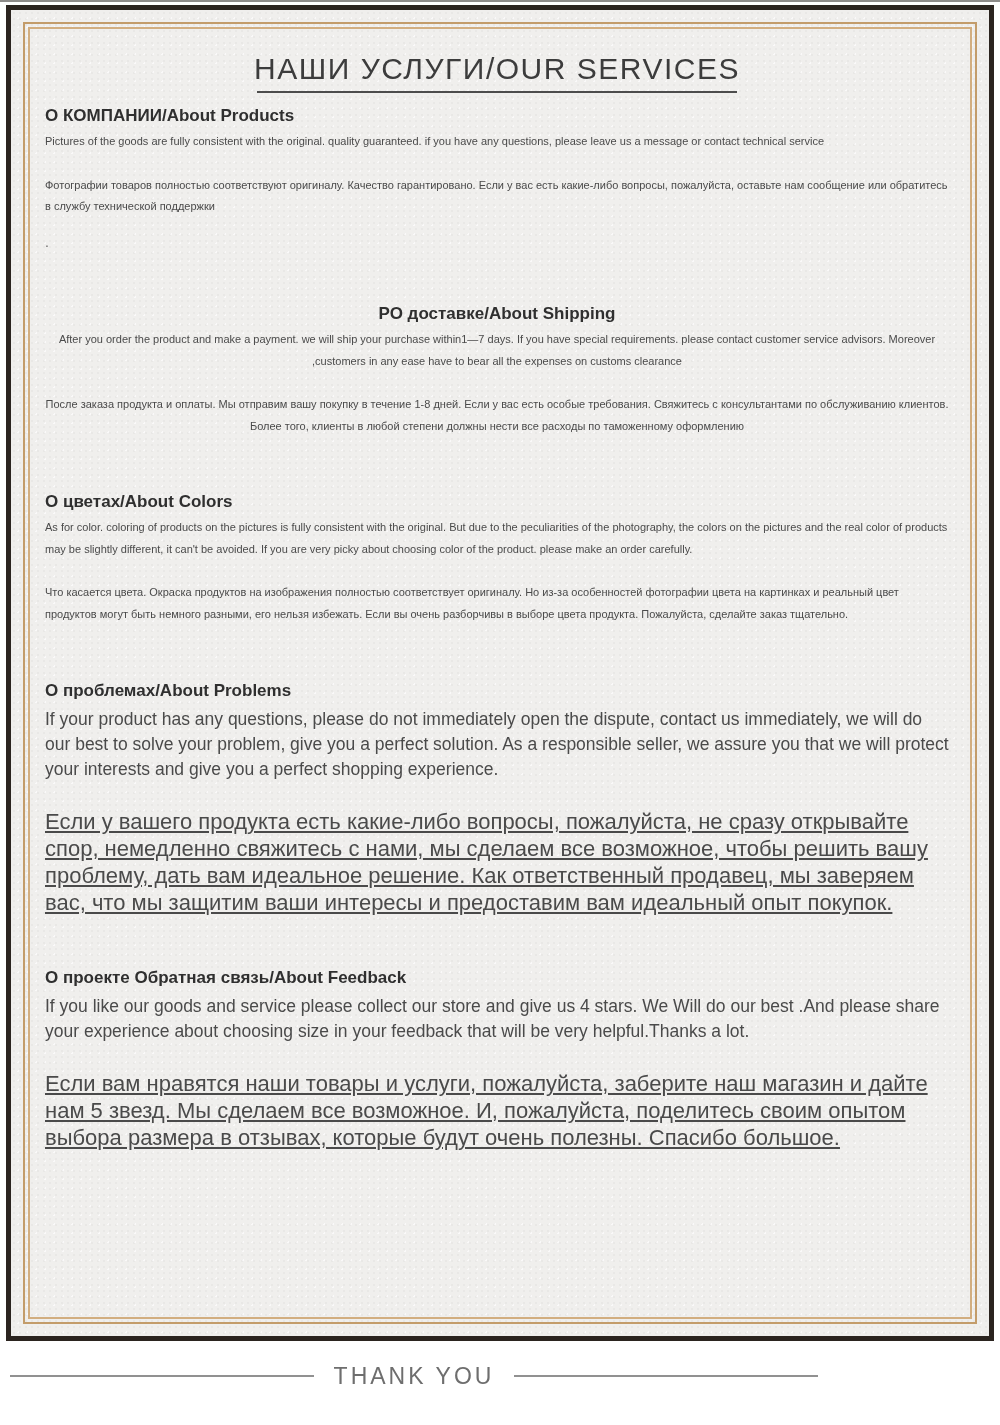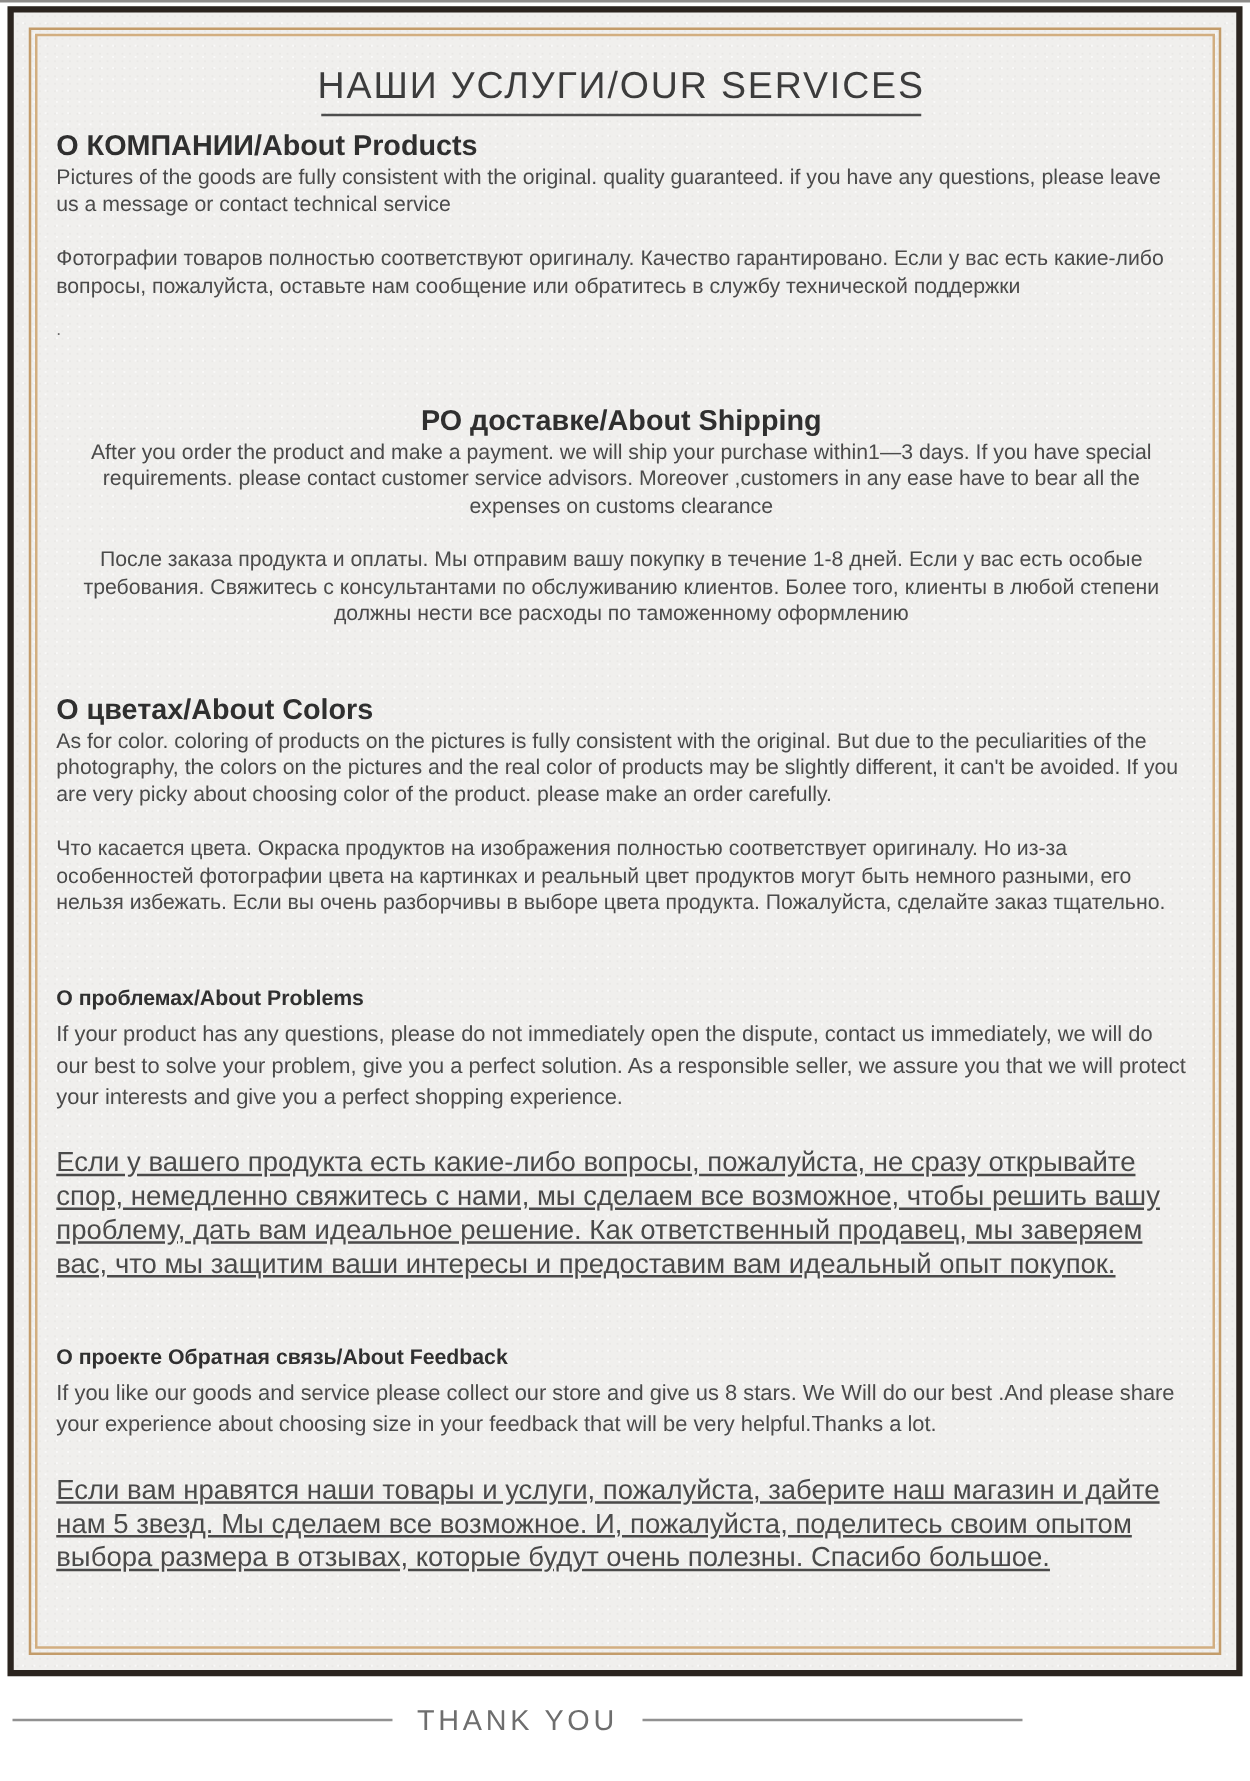--- a/index.html
+++ b/index.html
@@ -38,24 +38,24 @@
     display: inline-block;
     font-size: 30px; line-height: 34px;
     letter-spacing: 1.5px;
     color: #3c3c3c; font-weight: 400;
     white-space: nowrap;
   }
   .title-rule { width: 480px; height: 2px; background: #4d4d4d; margin: 5px auto 0; }
 
   section h2 {
     margin: 0 0 4px 0;
-    font-size: 23px; line-height: 22px;
+    font-size: 17px; line-height: 22px;
     font-weight: 700; color: #2f2f2f;
   }
-  section p { margin: 0; font-size: 17px; line-height: 21.5px; color: #4a4a4a; }
+  section p { margin: 0; font-size: 11px; line-height: 21.5px; color: #4a4a4a; }
   section p.ru { margin-top: 22px; }
   p.stray { margin-top: 14px; font-size: 14px; color: #6a6a6a; }
 
   .sec1 { margin-top: 12px; }
   .sec2 { margin-top: 50px; text-align: center; }
   .sec3 { margin-top: 54px; }
   .sec4 { margin-top: 54px; }
   .sec5 { margin-top: 50px; }
 
   .lg h2 { font-size: 17px; line-height: 24px; }
@@ -93,39 +93,39 @@
 
     <section class="sec1">
       <h2>О КОМПАНИИ/About Products</h2>
       <p class="en">Pictures of the goods are fully consistent with the original. quality guaranteed. if you have any questions, please leave us a message or contact technical service</p>
       <p class="ru">Фотографии товаров полностью соответствуют оригиналу. Качество гарантировано. Если у вас есть какие-либо вопросы, пожалуйста, оставьте нам сообщение или обратитесь в службу технической поддержки</p>
       <p class="stray">.</p>
     </section>
 
     <section class="sec2">
       <h2>РО доставке/About Shipping</h2>
-      <p class="en">After you order the product and make a payment. we will ship your purchase within1—3 days. If you have special requirements. please contact customer service advisors. Moreover ,customers in any ease have to bear all the expenses on customs clearance</p>
+      <p class="en">After you order the product and make a payment. we will ship your purchase within1—7 days. If you have special requirements. please contact customer service advisors. Moreover ,customers in any ease have to bear all the expenses on customs clearance</p>
       <p class="ru">После заказа продукта и оплаты. Мы отправим вашу покупку в течение 1-8 дней. Если у вас есть особые требования. Свяжитесь с консультантами по обслуживанию клиентов. Более того, клиенты в любой степени должны нести все расходы по таможенному оформлению</p>
     </section>
 
     <section class="sec3">
       <h2>О цветах/About Colors</h2>
       <p class="en">As for color. coloring of products on the pictures is fully consistent with the original. But due to the peculiarities of the photography, the colors on the pictures and the real color of products may be slightly different, it can't be avoided. If you are very picky about choosing color of the product. please make an order carefully.</p>
       <p class="ru">Что касается цвета. Окраска продуктов на изображения полностью соответствует оригиналу. Но из-за особенностей фотографии цвета на картинках и реальный цвет продуктов могут быть немного разными, его нельзя избежать. Если вы очень разборчивы в выборе цвета продукта. Пожалуйста, сделайте заказ тщательно.</p>
     </section>
 
     <section class="sec4 lg">
       <h2>О проблемах/About Problems</h2>
       <p class="en">If your product has any questions, please do not immediately open the dispute, contact us immediately, we will do our best to solve your problem, give you a perfect solution. As a responsible seller, we assure you that we will protect your interests and give you a perfect shopping experience.</p>
       <p class="ru">Если у вашего продукта есть какие-либо вопросы, пожалуйста, не сразу открывайте спор, немедленно свяжитесь с нами, мы сделаем все возможное, чтобы решить вашу проблему, дать вам идеальное решение. Как ответственный продавец, мы заверяем вас, что мы защитим ваши интересы и предоставим вам идеальный опыт покупок.</p>
     </section>
 
     <section class="sec5 lg">
       <h2>О проекте Обратная связь/About Feedback</h2>
-      <p class="en">If you like our goods and service please collect our store and give us 8 stars. We Will do our best .And please share your experience about choosing size in your feedback that will be very helpful.Thanks a lot.</p>
+      <p class="en">If you like our goods and service please collect our store and give us 4 stars. We Will do our best .And please share your experience about choosing size in your feedback that will be very helpful.Thanks a lot.</p>
       <p class="ru">Если вам нравятся наши товары и услуги, пожалуйста, заберите наш магазин и дайте нам 5 звезд. Мы сделаем все возможное. И, пожалуйста, поделитесь своим опытом выбора размера в отзывах, которые будут очень полезны. Спасибо большое.</p>
     </section>
 
   </div>
 </div>
 
 <div class="footer">
   <div class="rule"></div>
   <div class="footer-text">THANK YOU</div>
   <div class="rule"></div>

